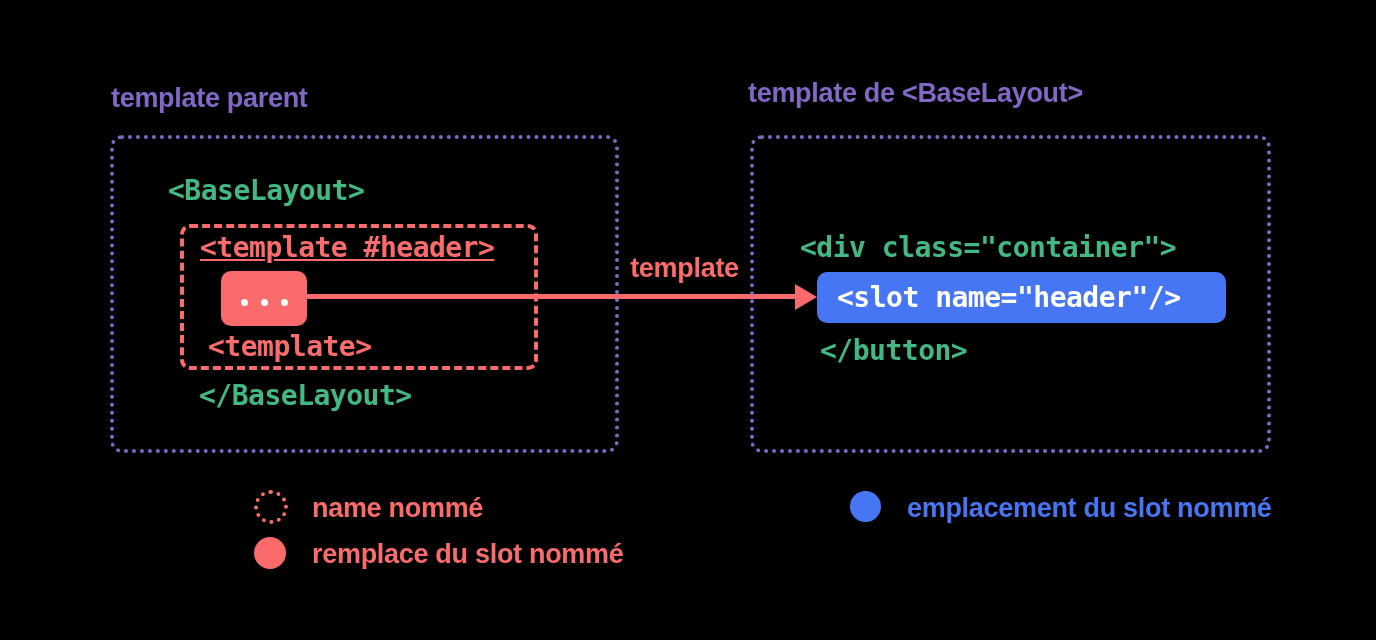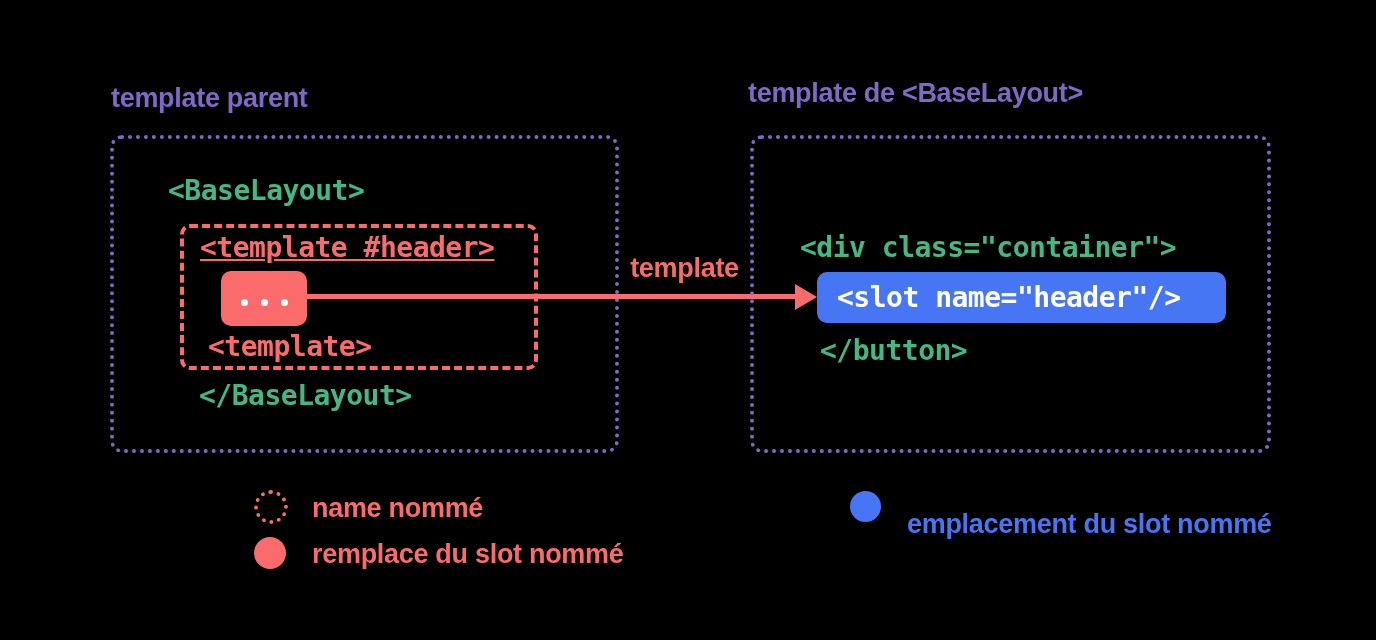--- a/index.html
+++ b/index.html
@@ -16,21 +16,21 @@
   .sans {
     font-family: "Liberation Sans", sans-serif;
     font-weight: bold;
     font-size: 27px;
     line-height: 30px;
     letter-spacing: -0.3px;
     white-space: pre;
   }
   .purple-text { color: var(--purple); }
   .red-text    { color: var(--red); }
-  .blue-text   { color: var(--blue); margin-top: 16px; }
+  .blue-text   { color: var(--blue); }
 
   
   .code {
     font-family: "DejaVu Sans Mono", monospace;
     font-weight: bold;
     font-size: 28px;
     line-height: 32px;
     letter-spacing: -0.5px;
     white-space: pre;
   }

